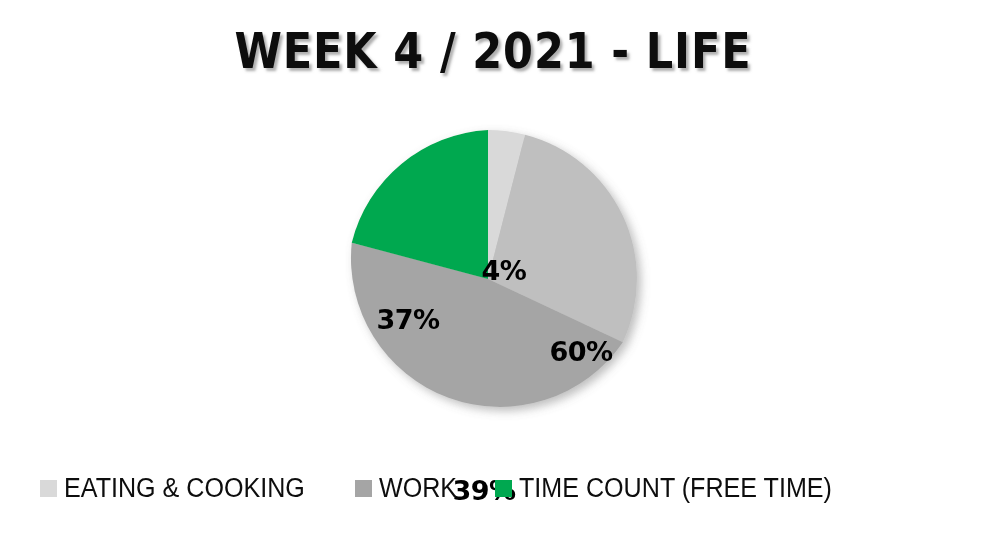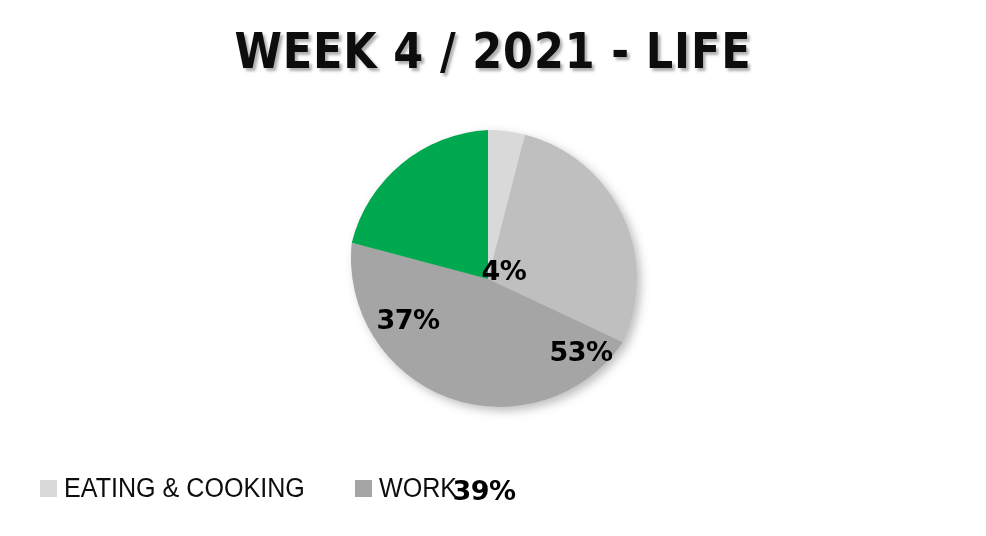--- a/index.html
+++ b/index.html
@@ -133,33 +133,37 @@
 
         <path id="slice-sleep" d="M 175 169 L 212.05 24.67 A 149 149 0 0 1 309.81 232.21 Z" fill="#BFBFBF"></path>
 
         <path id="slice-work" d="M 175 169 L 309.81 232.21 A 149 149 0 0 1 38.75 132.63 Z" fill="#A5A5A5"></path>
 
         <path id="slice-free" d="M 175 169 L 38.75 132.63 A 149 149 0 0 1 175 20 Z" fill="#00A850"></path>
       </g>
     </svg>
 
     <div class="data-label" id="label-eating">4%</div>
-    <div class="data-label" id="label-sleep">53%</div>
+    <div class="data-label" id="label-sleep">60%</div>
     <div class="data-label" id="label-work">39%</div>
     <div class="data-label" id="label-free">37%</div>
   </div>
 
   <div id="legend">
 
     <div class="legend-item">
       <span class="legend-swatch" style="background-color: rgb(217, 217, 217);"></span>
       <span class="legend-label">EATING &amp; COOKING</span>
     </div>
 
 
     <div class="legend-item">
       <span class="legend-swatch" style="background-color: rgb(165, 165, 165);"></span>
       <span class="legend-label">WORK</span>
     </div>
 
+    <div class="legend-item">
+      <span class="legend-swatch" style="background-color: rgb(0, 168, 80);"></span>
+      <span class="legend-label">TIME COUNT (FREE TIME)</span>
+    </div>
 
   </div>
 </div>
 
 </body></html>

